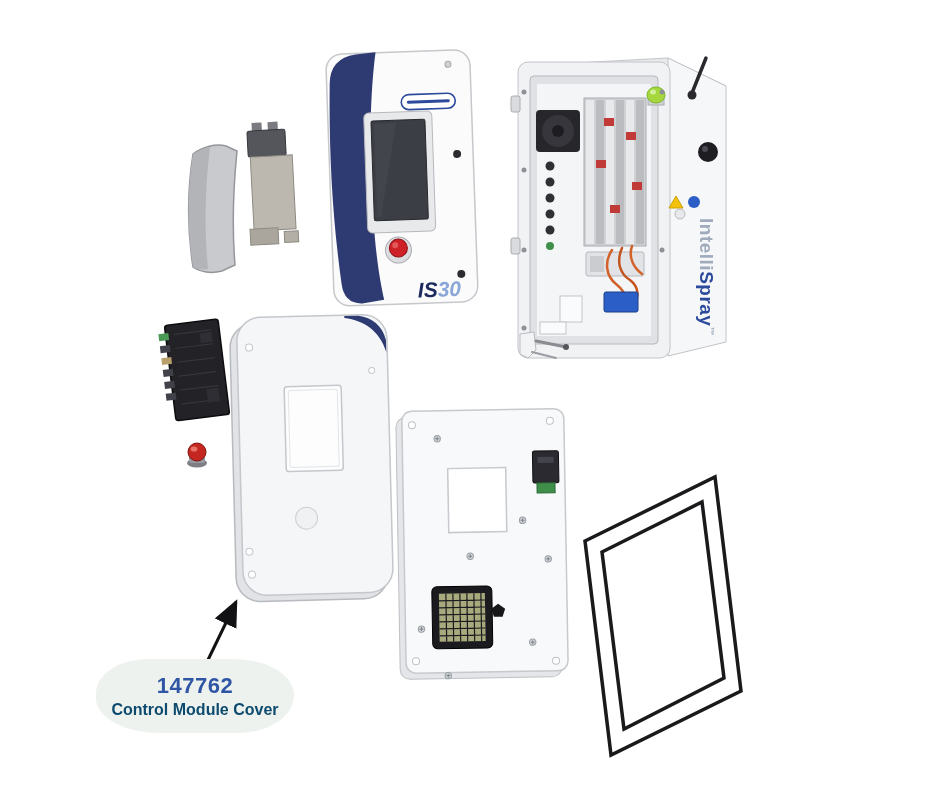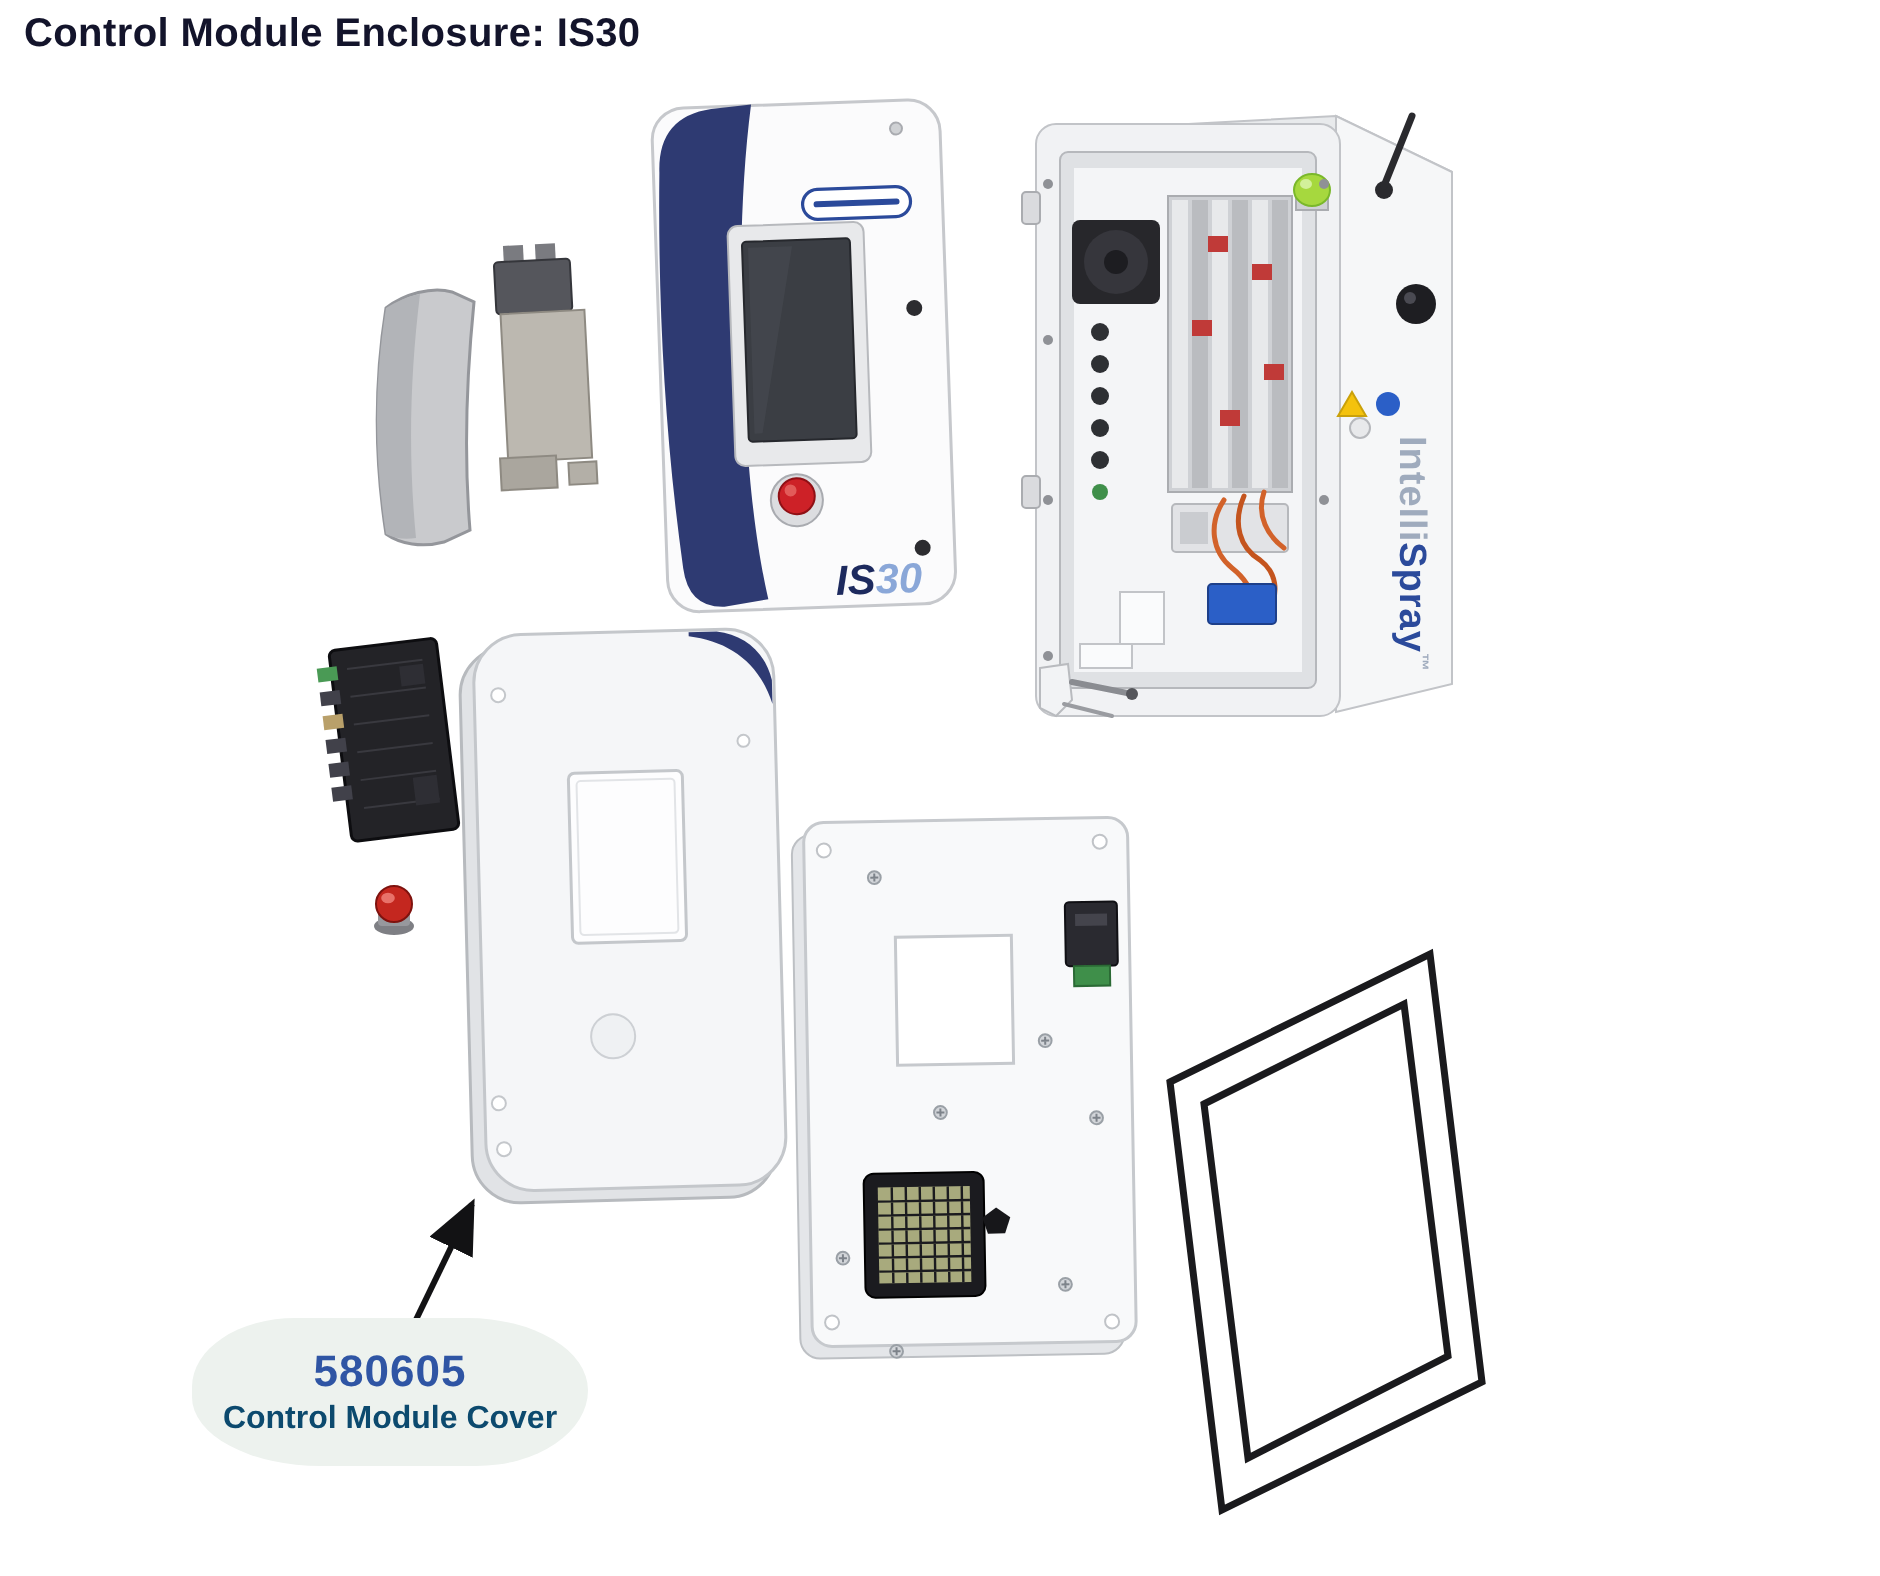--- a/index.html
+++ b/index.html
@@ -13,21 +13,20 @@
            display:flex;flex-direction:column;align-items:center;justify-content:center;gap:2px;}
   .callout-number{color:#2f55a4;font-size:22px;font-weight:800;letter-spacing:.5px;}
   .callout-name{color:#0c4a6e;font-size:16px;font-weight:700;}
   svg text{font-family:"Liberation Sans",sans-serif;}
 </style>
 </head>
 <body>
 
 <div id="stage">
 
-  <div class="page-title">Control Module Enclosure: IS30</div>
 
   <svg id="diagram" width="940" height="788" viewBox="0 0 940 788" xmlns="http://www.w3.org/2000/svg">
     <defs>
       <marker id="ah" markerWidth="12" markerHeight="10" refX="8" refY="4" orient="auto">
         <polygon points="0,0 9,4 0,8" fill="#121214"></polygon>
       </marker>
     </defs>
 
     <g>
       <path d="M520,66 L668,58 L726,86 L580,94 Z" fill="#e8eaec" stroke="#c2c4c8"></path>
@@ -258,17 +257,17 @@
       <path d="M585,541 L715,477 L741,691 L611,755 Z"></path>
       <path d="M602,552 L702,502 L724,678 L624,729 Z"></path>
     </g>
 
     <g>
       <path d="M206,664 L236,602" stroke="#121214" stroke-width="3" fill="none" marker-end="url(#ah)"></path>
     </g>
   </svg>
 
   <div class="callout">
-    <div class="callout-number">580605</div>
+    <div class="callout-number">147762</div>
     <div class="callout-name">Control Module Cover</div>
   </div>
 
 </div>
 
 </body></html>

